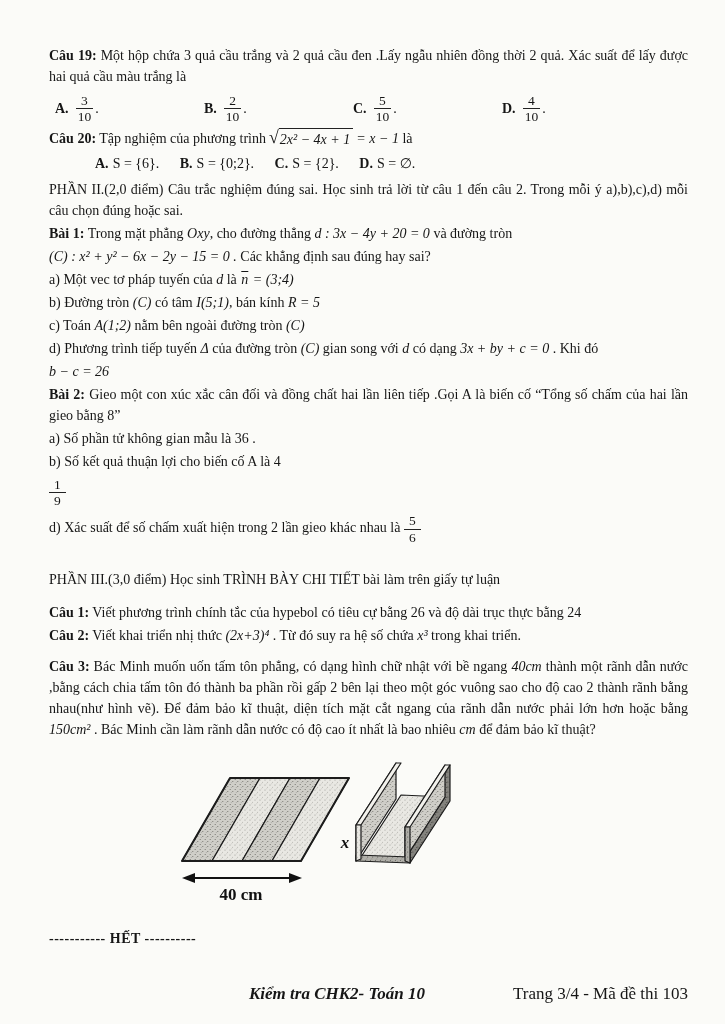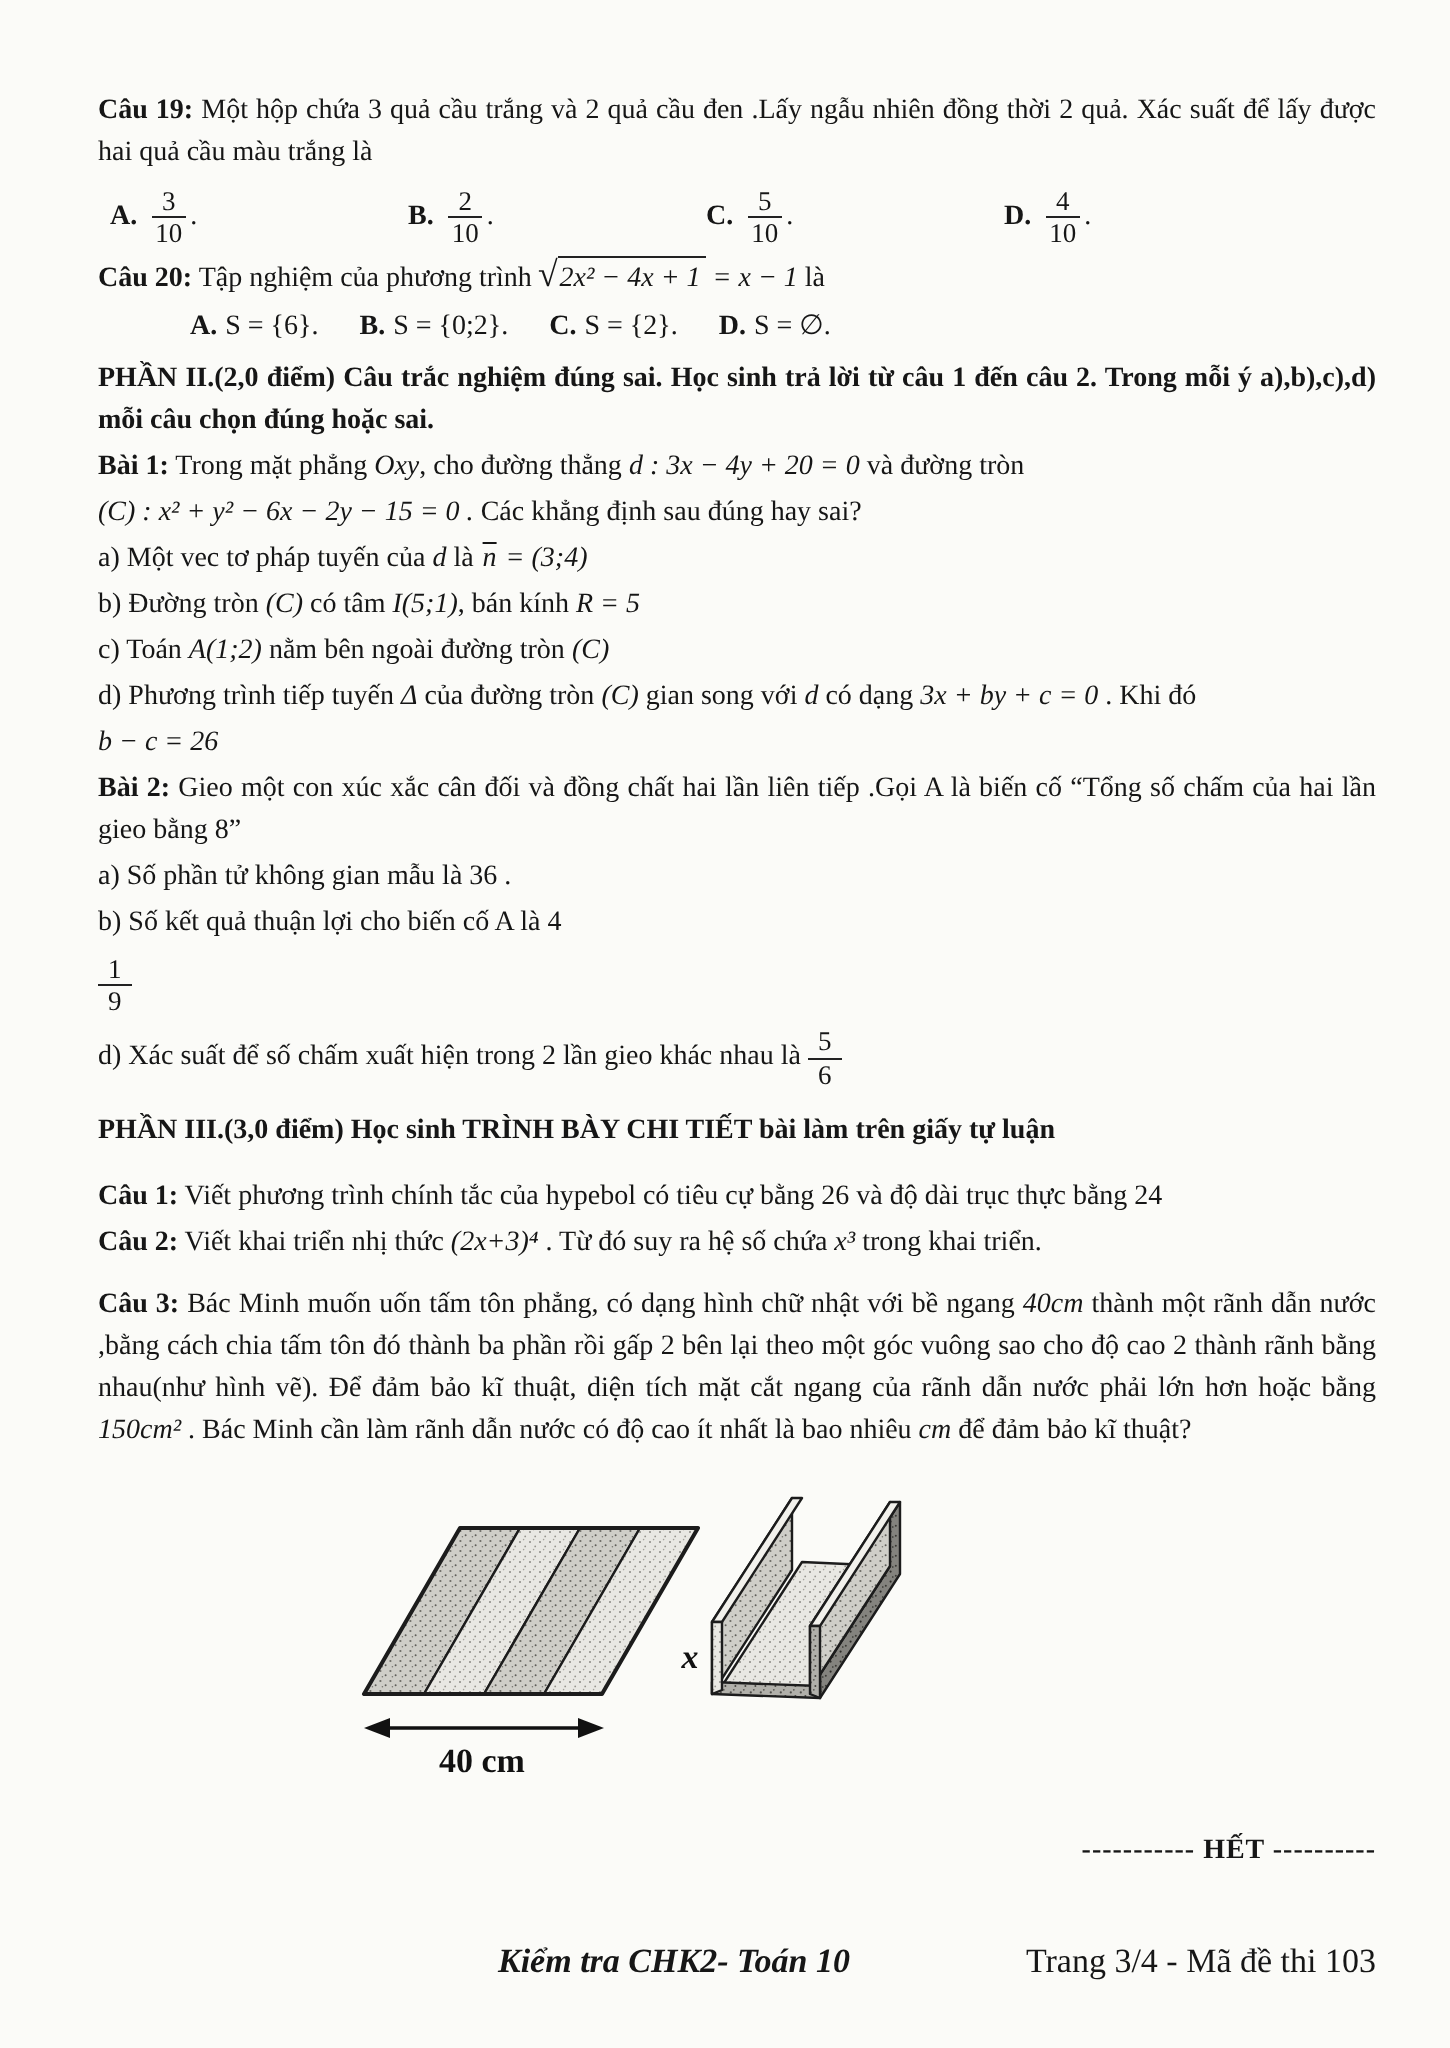--- a/index.html
+++ b/index.html
@@ -22,25 +22,25 @@
   .frac .fnum{border-bottom:1.2px solid #222;padding:0 5px}
   .frac .fden{padding:0 2px}
   .suffix{margin-left:2px}
   
   .sqrt{display:inline-flex;align-items:flex-start;margin:0 3px}
   .sqrt .sign{font-size:1.28em;line-height:1.05}
   .radicand{border-top:1.3px solid #222;font-style:italic;padding:0 3px 0 1px}
   .q20-opts{padding-left:46px;margin:3px 0 5px}
   .q20-opts .letter{font-weight:bold;margin-right:4px}
   .q20-opts .val{margin-right:17px;}
-  .heading{font-weight:bold;text-align:justify;margin-top:5px}
+  .heading{font-weight:normal;text-align:justify;margin-top:5px}
   .item{margin-top:2px}
   .vec{font-style:italic;text-decoration:overline;padding:0 1px}
   .fig-wrap{margin:8px 0 0 120px}
-  .hr-end{text-align:right;font-weight:bold;margin-top:16px;letter-spacing:.5px}
+  .hr-end{text-align:left;font-weight:bold;margin-top:16px;letter-spacing:.5px}
   .footer{display:flex;margin-top:32px;font-size:17px}
   .footer .fl{font-weight:bold;font-style:italic;margin-left:200px}
   .footer .fr{margin-left:auto}
 </style>
 </head>
 <body>
 
 <p class="just"><span class="bold">Câu 19:</span> <span>Một hộp chứa 3 quả cầu trắng và 2 quả cầu đen .Lấy ngẫu nhiên đồng thời 2 quả. Xác suất để lấy được hai quả cầu màu trắng là</span></p>
 
 <div class="opt-row">
@@ -105,21 +105,21 @@
 <p class="item">b) Số kết quả thuận lợi cho biến cố A là 4</p>
 <p class="item" style="margin-top:5px"> <span class="frac">
       <span class="fnum">1</span>
       <span class="fden">9</span>
     </span></p>
 <p class="item" style="margin-top:5px"><span>d) Xác suất để số chấm xuất hiện trong 2 lần gieo khác nhau là</span> <span class="frac">
       <span class="fnum">5</span>
       <span class="fden">6</span>
     </span></p>
 
-<p class="heading" style="margin-top:10px">PHẦN III.(3,0 điểm)  Học sinh TRÌNH BÀY CHI TIẾT  bài làm trên giấy tự luận</p>
+<p class="heading" style="margin-top:24px">PHẦN III.(3,0 điểm)  Học sinh TRÌNH BÀY CHI TIẾT  bài làm trên giấy tự luận</p>
 
 <p class="item" style="margin-top:12px"><span class="bold">Câu 1:</span><span> Viết phương trình chính tắc của hypebol có tiêu cự bằng 26 và độ dài trục thực bằng 24</span></p>
 <p class="item"><span class="bold">Câu 2:</span><span> Viết khai triển nhị thức </span><span class="math">(2x+3)⁴</span><span> . Từ đó suy ra hệ số chứa </span><span class="math">x³</span><span> trong khai triển.</span></p>
 
 <p class="just item" style="margin-top:10px"><span class="bold">Câu 3:</span><span> Bác Minh muốn uốn tấm tôn phẳng, có dạng hình chữ nhật với bề ngang </span><span class="math">40cm</span><span> thành một rãnh dẫn nước ,bằng cách chia tấm tôn đó thành ba phần rồi gấp 2 bên lại theo một góc vuông sao cho độ cao 2 thành rãnh bằng nhau(như hình vẽ). Để đảm bảo kĩ thuật, diện tích mặt cắt ngang của rãnh dẫn nước phải lớn hơn hoặc bằng </span><span class="math">150cm²</span><span> . Bác Minh cần làm rãnh dẫn nước có độ cao ít nhất là bao nhiêu </span><span class="math">cm</span><span> để đảm bảo kĩ thuật?</span></p>
 
 <div class="fig-wrap">
 <svg width="300" height="158" viewBox="0 0 300 158">
   <defs>
     <pattern id="stipA" width="5" height="5" patternUnits="userSpaceOnUse">

